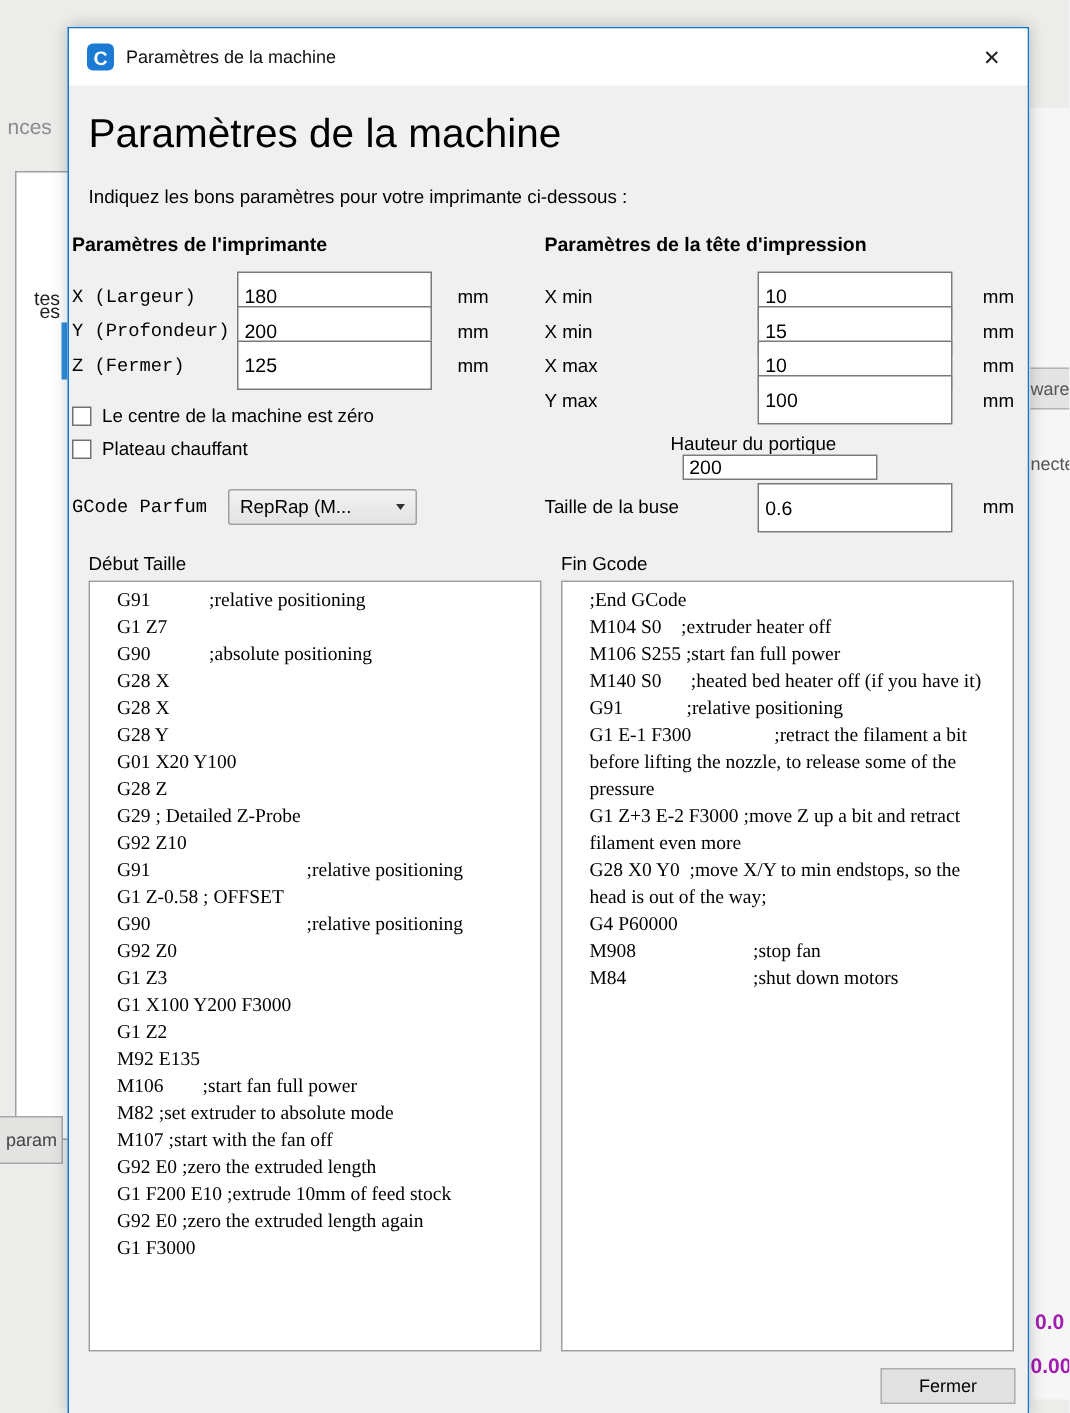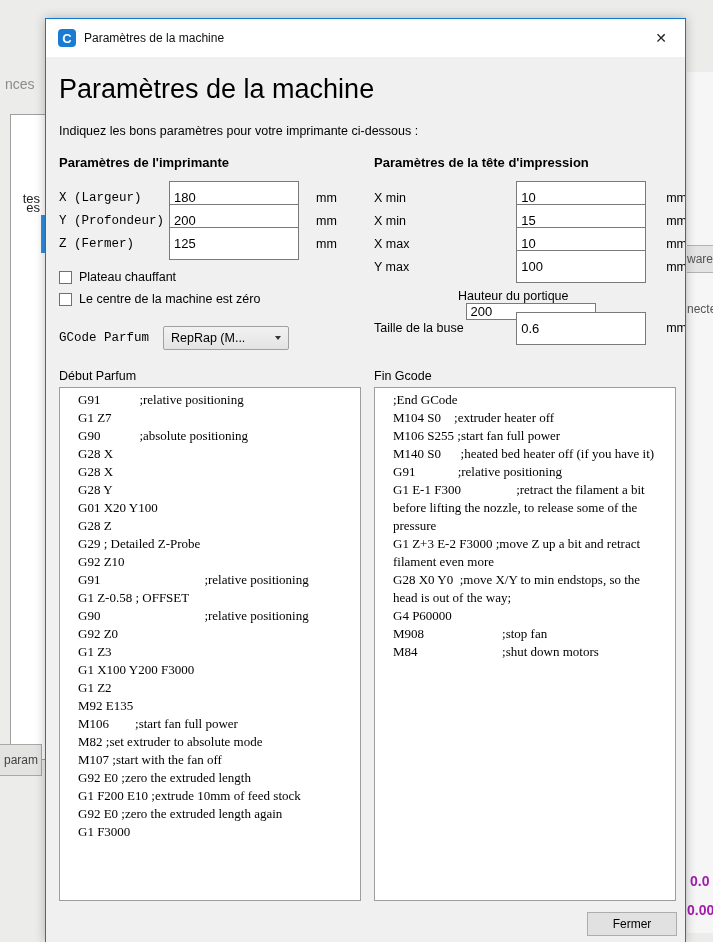--- a/index.html
+++ b/index.html
@@ -36,21 +36,21 @@
   .app-icon { width:18px; height:18px; background:#1b7bd4; border-radius:4px; color:#fff;
               font-weight:bold; font-size:13px; display:flex; align-items:center; justify-content:center;
               margin-right:8px; flex:none; }
   .tb-title { font-size:12px; color:#111; flex:1; }
   .tb-close { font-size:14px; color:#222; padding:2px 6px; cursor:default; }
 
   .content { position:absolute; top:39px; left:0; right:0; bottom:0; background:#f0f0f0; overflow:hidden; }
   .heading { margin:14px 0 0 13px; font-size:27px; line-height:34px; font-weight:400; color:#000; }
   .subtitle { margin:18px 0 0 13px; font-size:12.5px; color:#000; }
 
-  .cols { display:grid; grid-template-columns:315px 313px; padding-left:13px; margin-top:17px; }
+  .cols { display:grid; grid-template-columns:315px 313px; padding-left:2px; margin-top:17px; }
   .sec-title { font-size:13px; font-weight:bold; height:18px; margin-bottom:13px; }
 
   .frow { display:flex; align-items:center; height:23px; }
   .frow .lbl { font-size:12.5px; }
   .col-l .lbl { width:110px;font-family:Liberation Mono, monospace; }
   .col-r .lbl { width:145px; }
   .frow input { width:130px; height:33px; border:1px solid #7a7a7a; background:#fff;
                 font-family:"Liberation Sans", sans-serif; font-size:13px; padding:0 4px; }
   .frow .unit { font-size:12.5px; }
   .col-l .unit { margin-left:17px; }
@@ -63,21 +63,21 @@
 
   .flavor-row { display:flex; align-items:center; margin-top:16px; height:24px; }
   .flavor-row .lbl { width:104px; font-size:12.5px; }
   .dropdown { width:126px; height:24px; background:linear-gradient(#f2f2f2,#e3e3e3);
               border:1px solid #a0a0a0; border-radius:2px; display:flex; align-items:center;
               justify-content:space-between; padding:0 7px; font-size:12.5px; }
   .caret { width:0; height:0; border-left:3.5px solid transparent; border-right:3.5px solid transparent;
            border-top:4px solid #333; }
 
   .row-portique { margin-top:11px; height:24px;flex-direction:column; }
-  .row-buse { margin-top:3px; height:24px; }
+  .row-buse { margin-top:13px; height:24px; }
 
   .gcode-cols { display:grid; grid-template-columns:315px 313px; padding-left:13px; margin-top:19px; }
   .gcode-lbl { font-size:12.5px; height:16px; margin-bottom:2px; }
   .gcode-area { width:302px; height:514px; background:#fff; border:1px solid #9d9d9d;
                 font-family:Liberation Serif, serif; font-size:13px; line-height:18px;
                 padding:3px 18px; resize:none; overflow:hidden; white-space:pre-wrap; }
 
   .close-btn { position:absolute; top:893px; right:8px; width:90px; height:24px;
                background:#e1e1e1; border:1px solid #adadad; font-family:"Liberation Sans", sans-serif;
                font-size:12px; color:#000; }
@@ -128,25 +128,25 @@
           </div>
           <div class="frow">
             <span class="lbl">Z (Fermer)</span>
             <input value="125" style="">
             <span class="unit">mm</span>
           </div>
 
           <div class="cb-block">
             <div class="cb-row">
               <span class="cb-box"></span>
-              <span class="cb-lbl">Plateau chauffant</span>
+              <span class="cb-lbl">Le centre de la machine est zéro</span>
             </div>
             <div class="cb-row">
               <span class="cb-box"></span>
-              <span class="cb-lbl">Le centre de la machine est zéro</span>
+              <span class="cb-lbl">Plateau chauffant</span>
             </div>
           </div>
 
           <div class="flavor-row">
             <span class="lbl">GCode Parfum</span>
             <div class="dropdown">
               <span>RepRap (M...</span>
               <span class="caret"></span>
             </div>
           </div>
@@ -184,21 +184,21 @@
           <div class="frow row-buse">
             <span class="lbl">Taille de la buse</span>
             <input value="0.6" style="">
             <span class="unit">mm</span>
           </div>
         </div>
       </div>
 
       <div class="gcode-cols">
         <div>
-          <div class="gcode-lbl">Début Parfum</div>
+          <div class="gcode-lbl">Début Taille</div>
           <textarea class="gcode-area" spellcheck="false" style="">G91            ;relative positioning
 G1 Z7
 G90            ;absolute positioning
 G28 X
 G28 X
 G28 Y
 G01 X20 Y100
 G28 Z
 G29 ; Detailed Z-Probe
 G92 Z10

